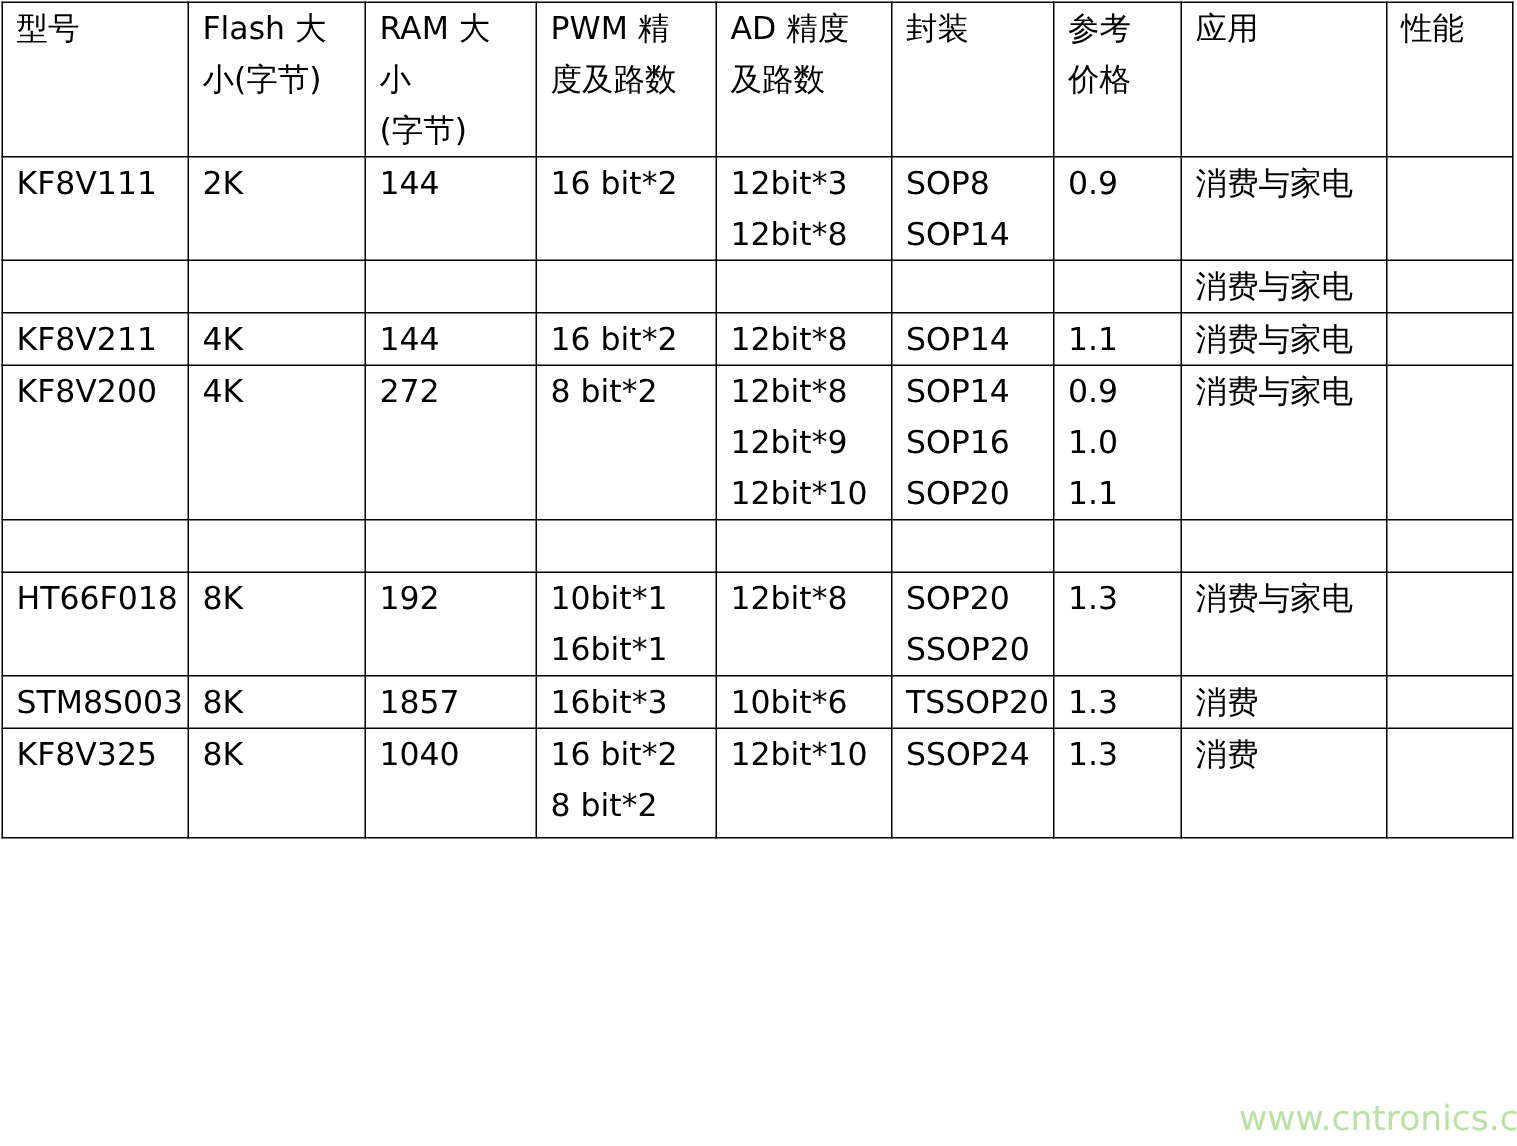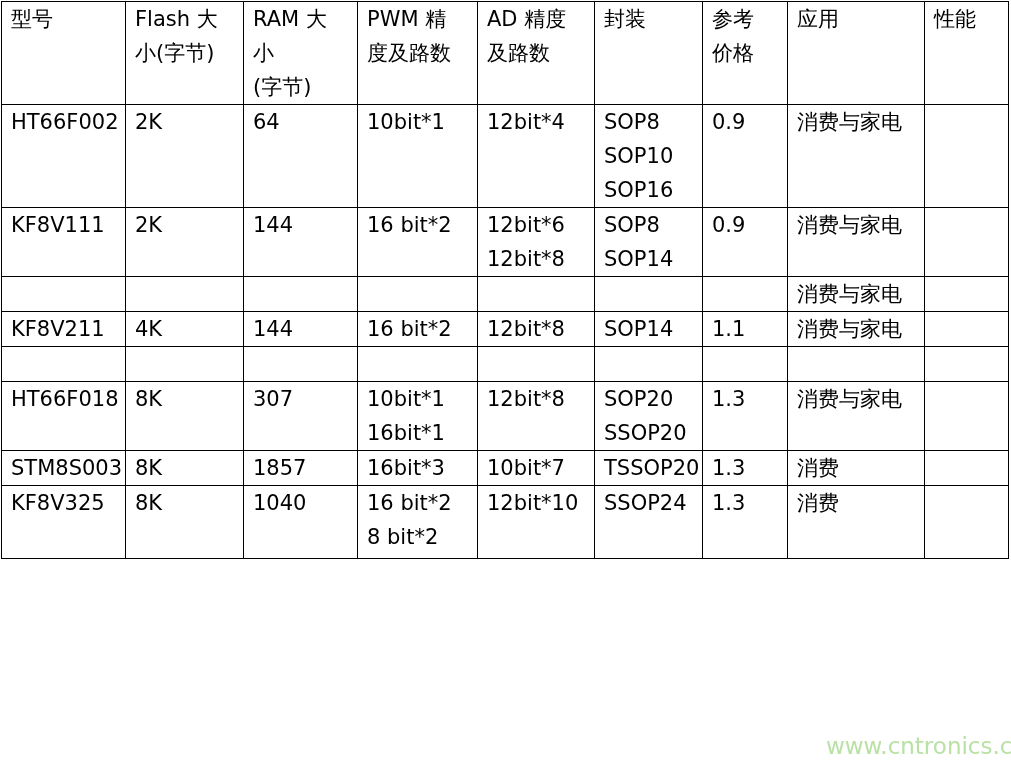--- a/index.html
+++ b/index.html
@@ -75,38 +75,25 @@
 及路数</th>
         <th>封装</th>
         <th>参考
 价格</th>
         <th>应用</th>
         <th>性能</th>
       </tr>
   </thead>
   <tbody>
       <tr>
-        <td>HT66F002</td>
-        <td>2K</td>
-        <td>64</td>
-        <td>10bit*1</td>
-        <td>12bit*4</td>
-        <td>SOP8
-SOP10
-SOP16</td>
-        <td>0.9</td>
-        <td>消费与家电</td>
-        <td></td>
-      </tr>
-      <tr>
         <td>KF8V111</td>
         <td>2K</td>
         <td>144</td>
         <td>16 bit*2</td>
-        <td>12bit*6
+        <td>12bit*3
 12bit*8</td>
         <td>SOP8
 SOP14</td>
         <td>0.9</td>
         <td>消费与家电</td>
         <td></td>
       </tr>
       <tr>
         <td></td>
         <td></td>
@@ -123,49 +110,66 @@
         <td>4K</td>
         <td>144</td>
         <td>16 bit*2</td>
         <td>12bit*8</td>
         <td>SOP14</td>
         <td>1.1</td>
         <td>消费与家电</td>
         <td></td>
       </tr>
       <tr>
+        <td>KF8V200</td>
+        <td>4K</td>
+        <td>272</td>
+        <td>8 bit*2</td>
+        <td>12bit*8
+12bit*9
+12bit*10</td>
+        <td>SOP14
+SOP16
+SOP20</td>
+        <td>0.9
+1.0
+1.1</td>
+        <td>消费与家电</td>
+        <td></td>
+      </tr>
+      <tr>
         <td></td>
         <td></td>
         <td></td>
         <td></td>
         <td></td>
         <td></td>
         <td></td>
         <td></td>
         <td></td>
       </tr>
       <tr>
         <td>HT66F018</td>
         <td>8K</td>
-        <td>307</td>
+        <td>192</td>
         <td>10bit*1
 16bit*1</td>
         <td>12bit*8</td>
         <td>SOP20
 SSOP20</td>
         <td>1.3</td>
         <td>消费与家电</td>
         <td></td>
       </tr>
       <tr>
         <td>STM8S003</td>
         <td>8K</td>
         <td>1857</td>
         <td>16bit*3</td>
-        <td>10bit*7</td>
+        <td>10bit*6</td>
         <td>TSSOP20</td>
         <td>1.3</td>
         <td>消费</td>
         <td></td>
       </tr>
       <tr>
         <td>KF8V325</td>
         <td>8K</td>
         <td>1040</td>
         <td>16 bit*2

